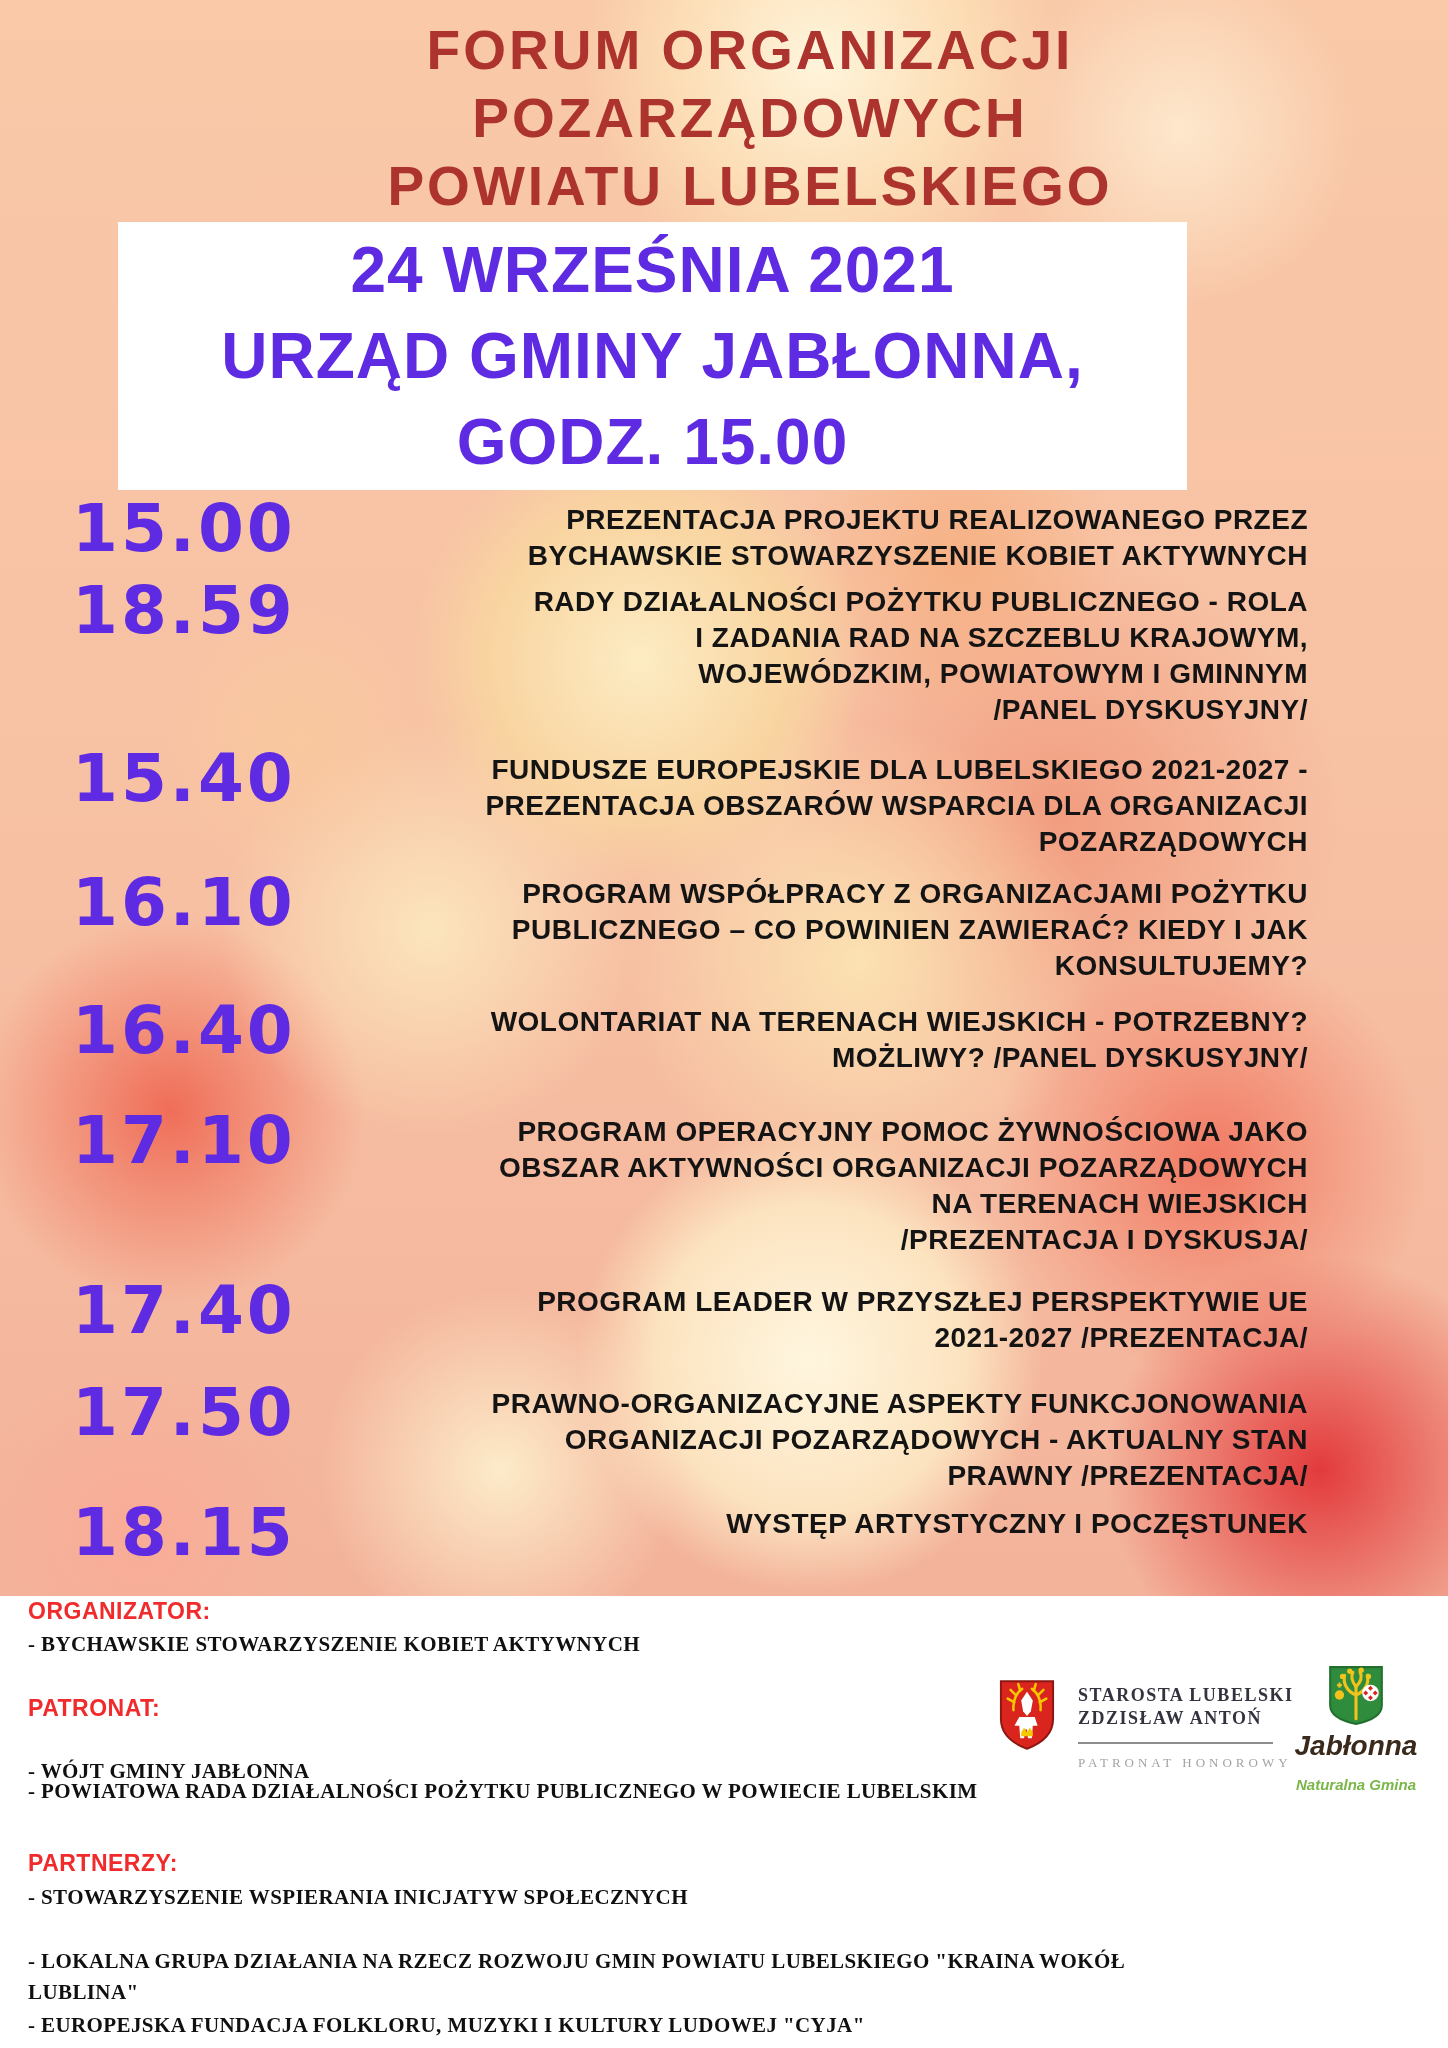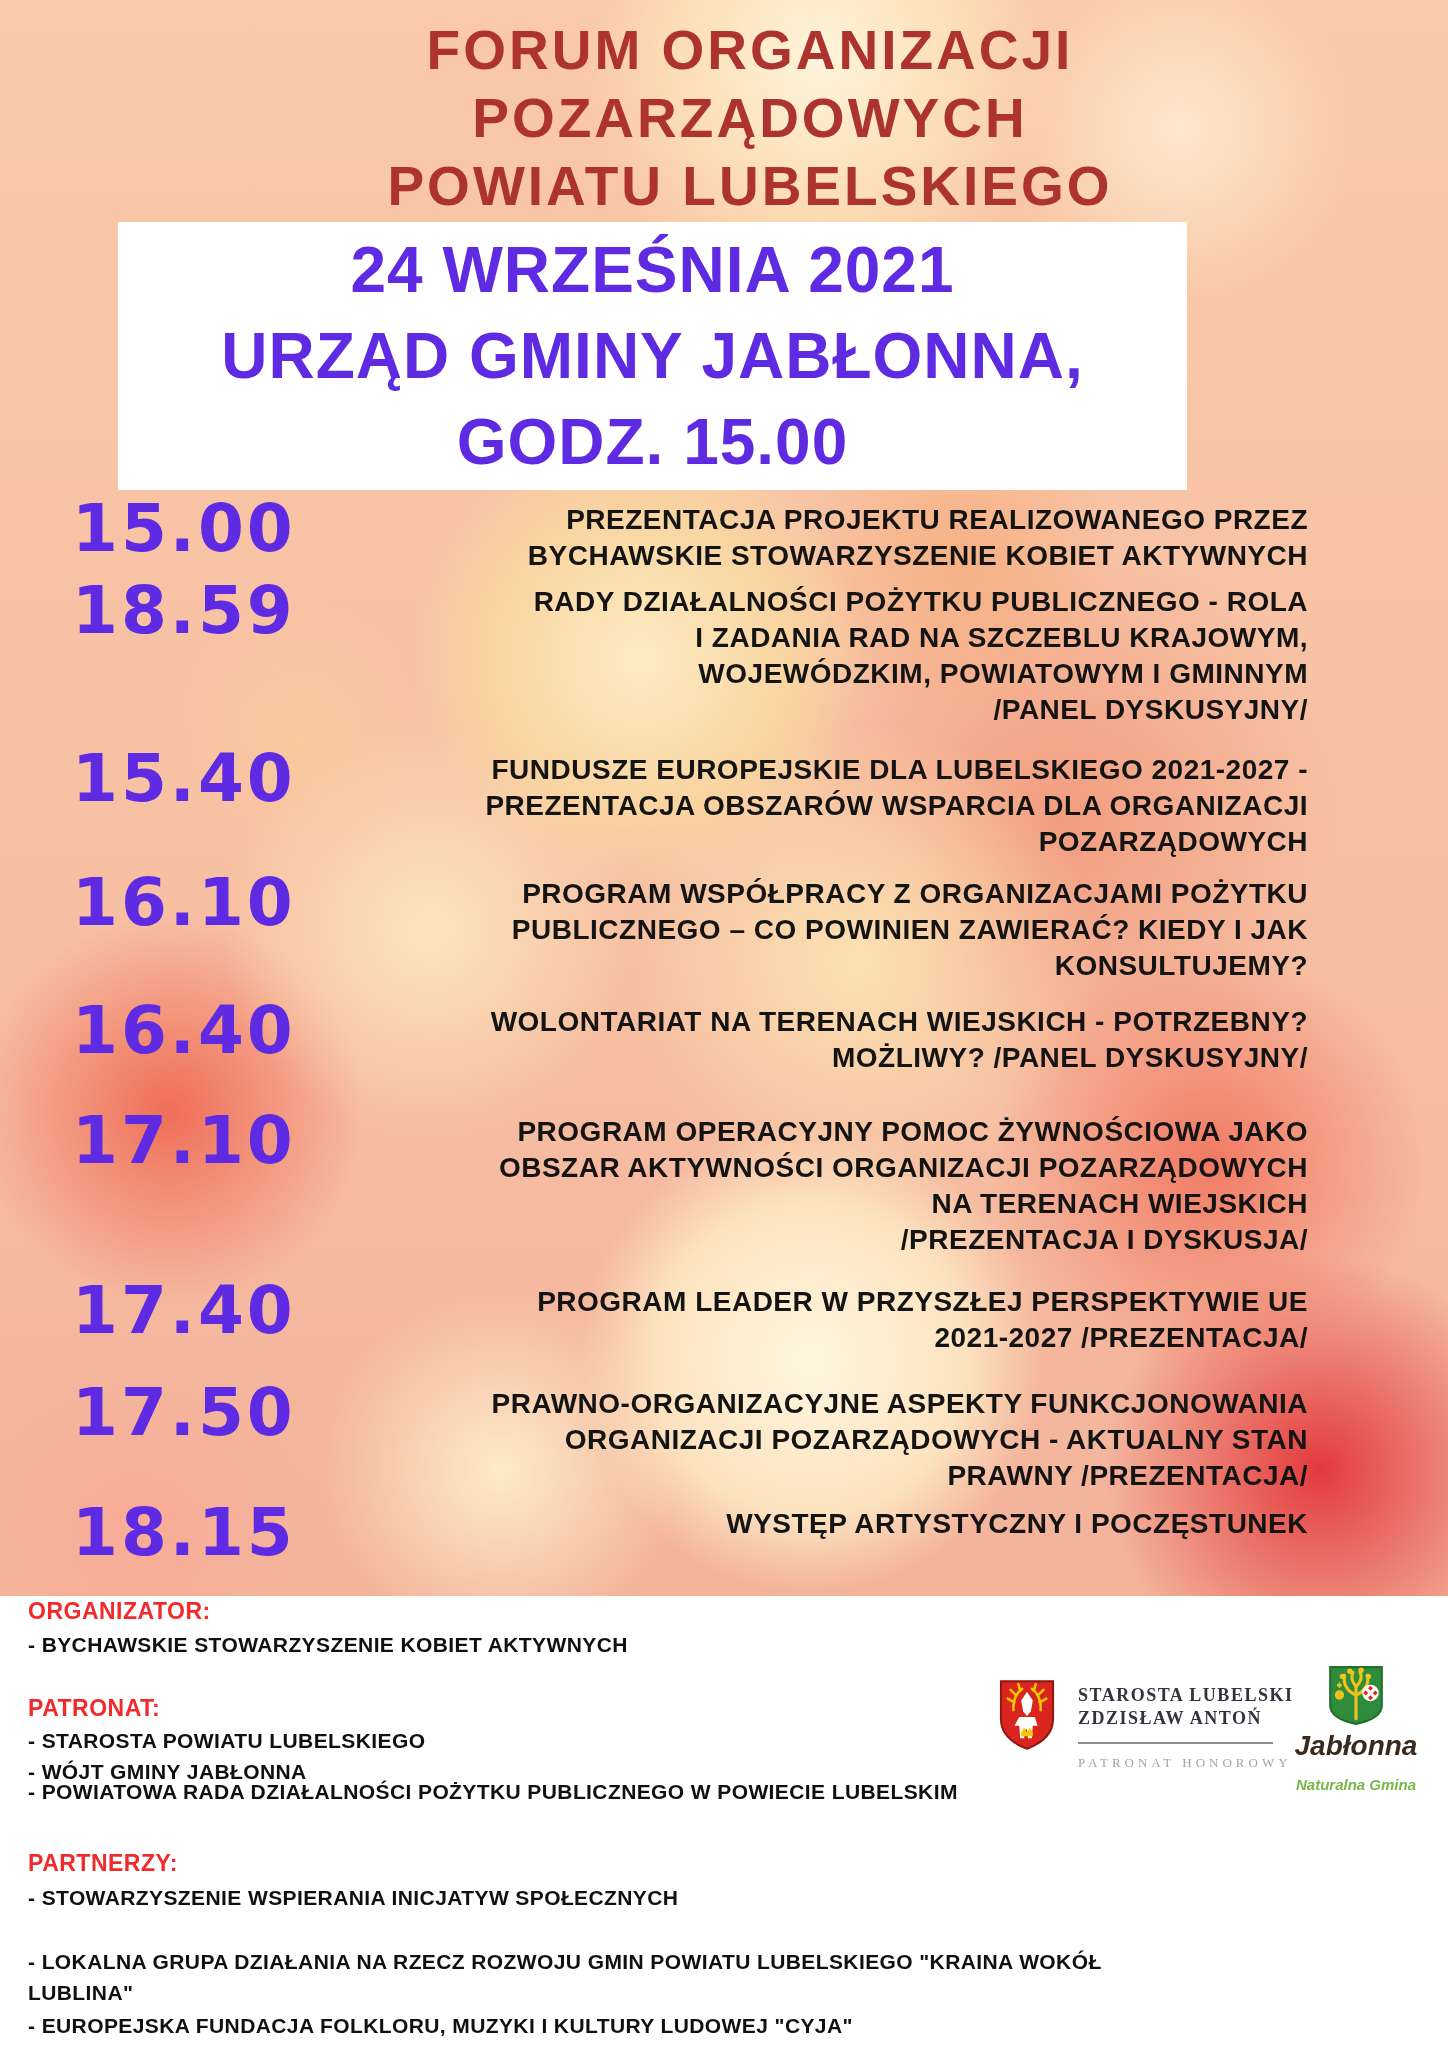--- a/index.html
+++ b/index.html
@@ -33,21 +33,21 @@
   
   .row{position:absolute;left:0;width:1448px;}
   .time{position:absolute;left:72px;top:0;color:#5e2be3;font-weight:bold;font-size:66px;
         line-height:66px;letter-spacing:3px;font-family:"DejaVu Sans",sans-serif;}
   .desc{position:absolute;left:478px;top:6px;width:830px;color:#141414;font-weight:bold;
         font-size:28px;line-height:36px;letter-spacing:.5px;white-space:pre-line;text-align:right;}
   
   .footer{position:absolute;left:0;top:1596px;width:1448px;height:452px;background:#ffffff;}
   .fhead{position:absolute;left:28px;color:#f12b2c;font-weight:bold;font-size:23px;letter-spacing:.5px;}
   .fitem{position:absolute;left:28px;color:#101010;font-weight:bold;font-size:21px;
-         line-height:31px;letter-spacing:.4px;white-space:pre-line;width:1400px;}
+         line-height:31px;letter-spacing:.4px;white-space:pre-line;width:1400px;font-family:Liberation Serif, serif;}
   
   .herb{position:absolute;left:998px;top:82px;}
   .patron-text{position:absolute;left:1078px;top:88px;font-family:"Liberation Serif",serif;
                color:#33333f;font-size:18px;line-height:23px;letter-spacing:1.5px;font-weight:bold;}
   .patron-rule{width:195px;border-top:2px solid #8d8d8d;margin-top:12px;}
   .patron-sub{margin-top:7px;color:#a3a3a3;font-size:13px;letter-spacing:4px;font-weight:normal;}
   .gmina{position:absolute;left:1294px;top:68px;width:124px;text-align:center;font-style:italic;}
   .gmina-name{color:#3a2a1c;font-weight:bold;font-size:28px;line-height:28px;margin-top:2px;
               font-family:"Liberation Sans",sans-serif;}
   .gmina-sub{color:#7ab648;font-size:15px;font-weight:bold;margin-top:16px;}
@@ -122,21 +122,20 @@
       <span class="time">18.15</span>
       <div class="desc">WYSTĘP ARTYSTYCZNY I POCZĘSTUNEK</div>
     </div>
   </section>
 
   <footer class="footer">
     <div class="fhead" style="top:2px">ORGANIZATOR:</div>
     <div class="fitem" style="top:33px">- BYCHAWSKIE STOWARZYSZENIE KOBIET AKTYWNYCH</div>
 
     <div class="fhead" style="top:99px">PATRONAT:</div>
-    <div class="fitem" style="top:129px">- STAROSTA POWIATU LUBELSKIEGO</div>
     <div class="fitem" style="top:160px">- WÓJT GMINY JABŁONNA</div>
     <div class="fitem" style="top:180px">- POWIATOWA RADA DZIAŁALNOŚCI POŻYTKU PUBLICZNEGO W POWIECIE LUBELSKIM</div>
 
     <div class="fhead" style="top:254px">PARTNERZY:</div>
     <div class="fitem" style="top:286px">- STOWARZYSZENIE WSPIERANIA INICJATYW SPOŁECZNYCH</div>
     <div class="fitem" style="top:350px">- LOKALNA GRUPA DZIAŁANIA NA RZECZ ROZWOJU GMIN POWIATU LUBELSKIEGO "KRAINA WOKÓŁ
 LUBLINA"</div>
     <div class="fitem" style="top:414px">- EUROPEJSKA FUNDACJA FOLKLORU, MUZYKI I KULTURY LUDOWEJ "CYJA"</div>
 
     <svg class="herb" width="58" height="74" viewBox="0 0 60 76">

